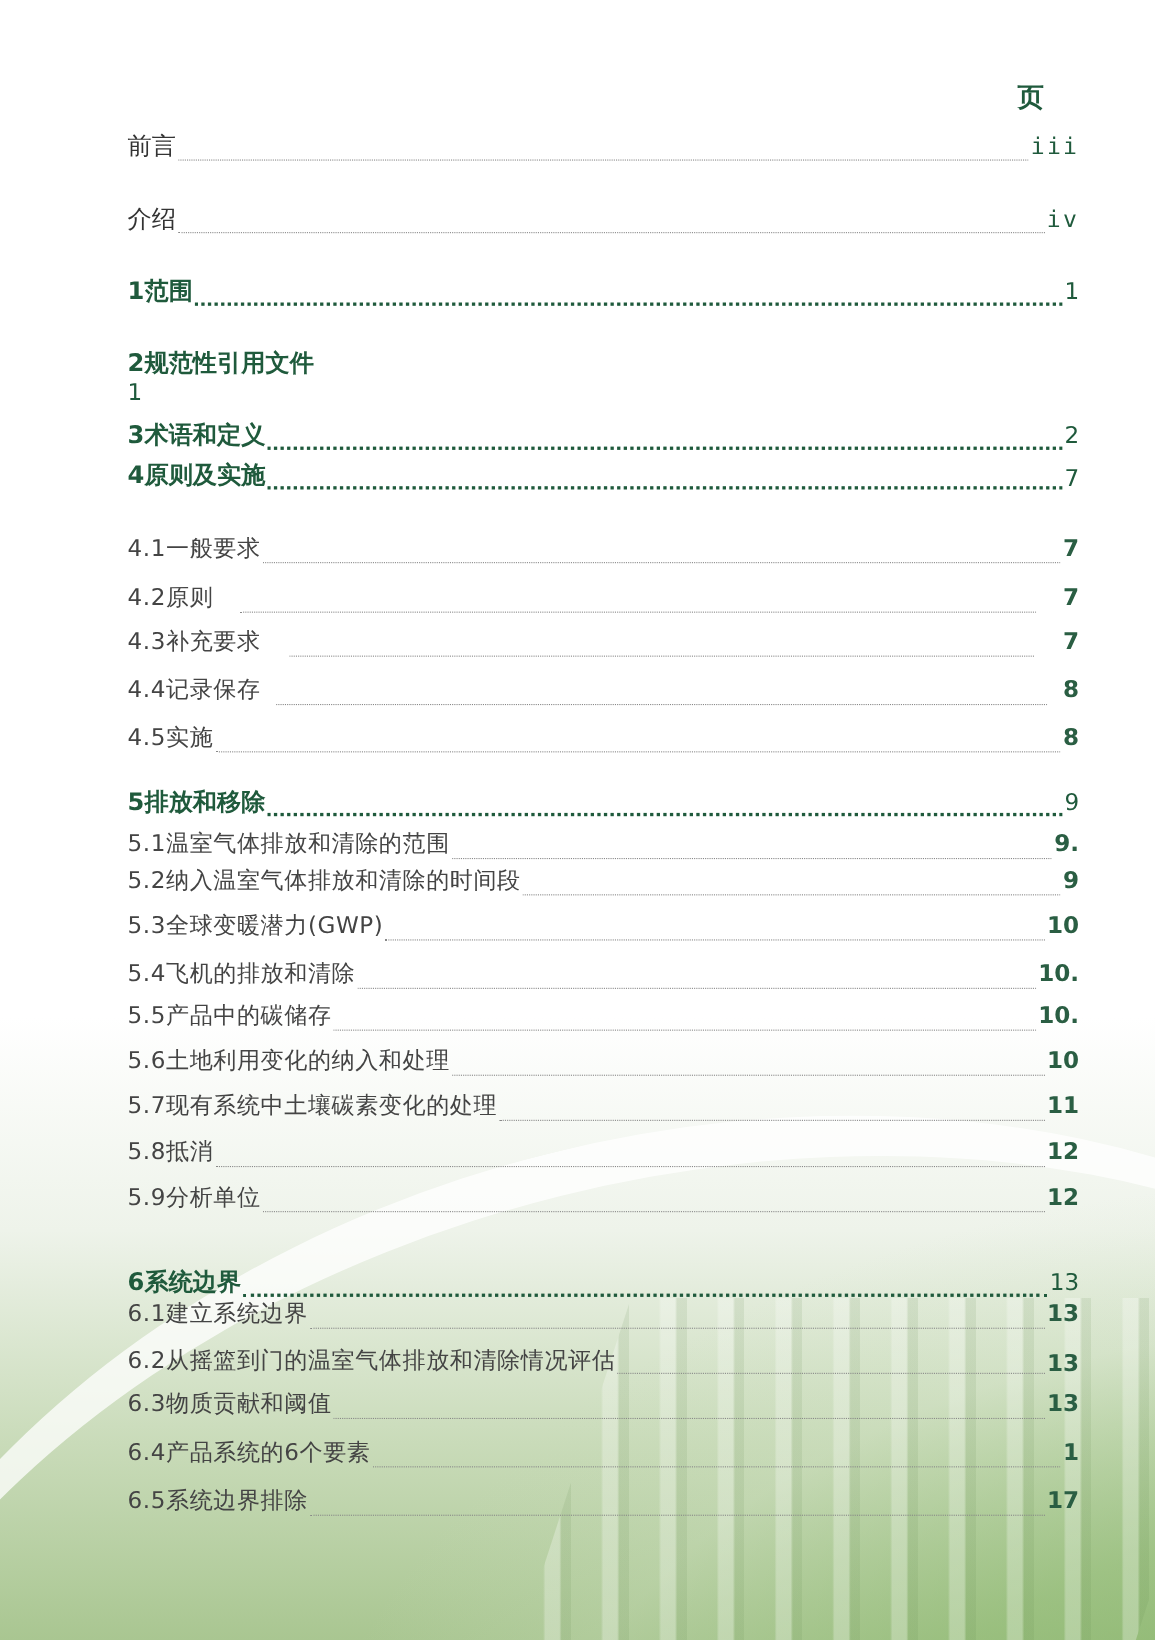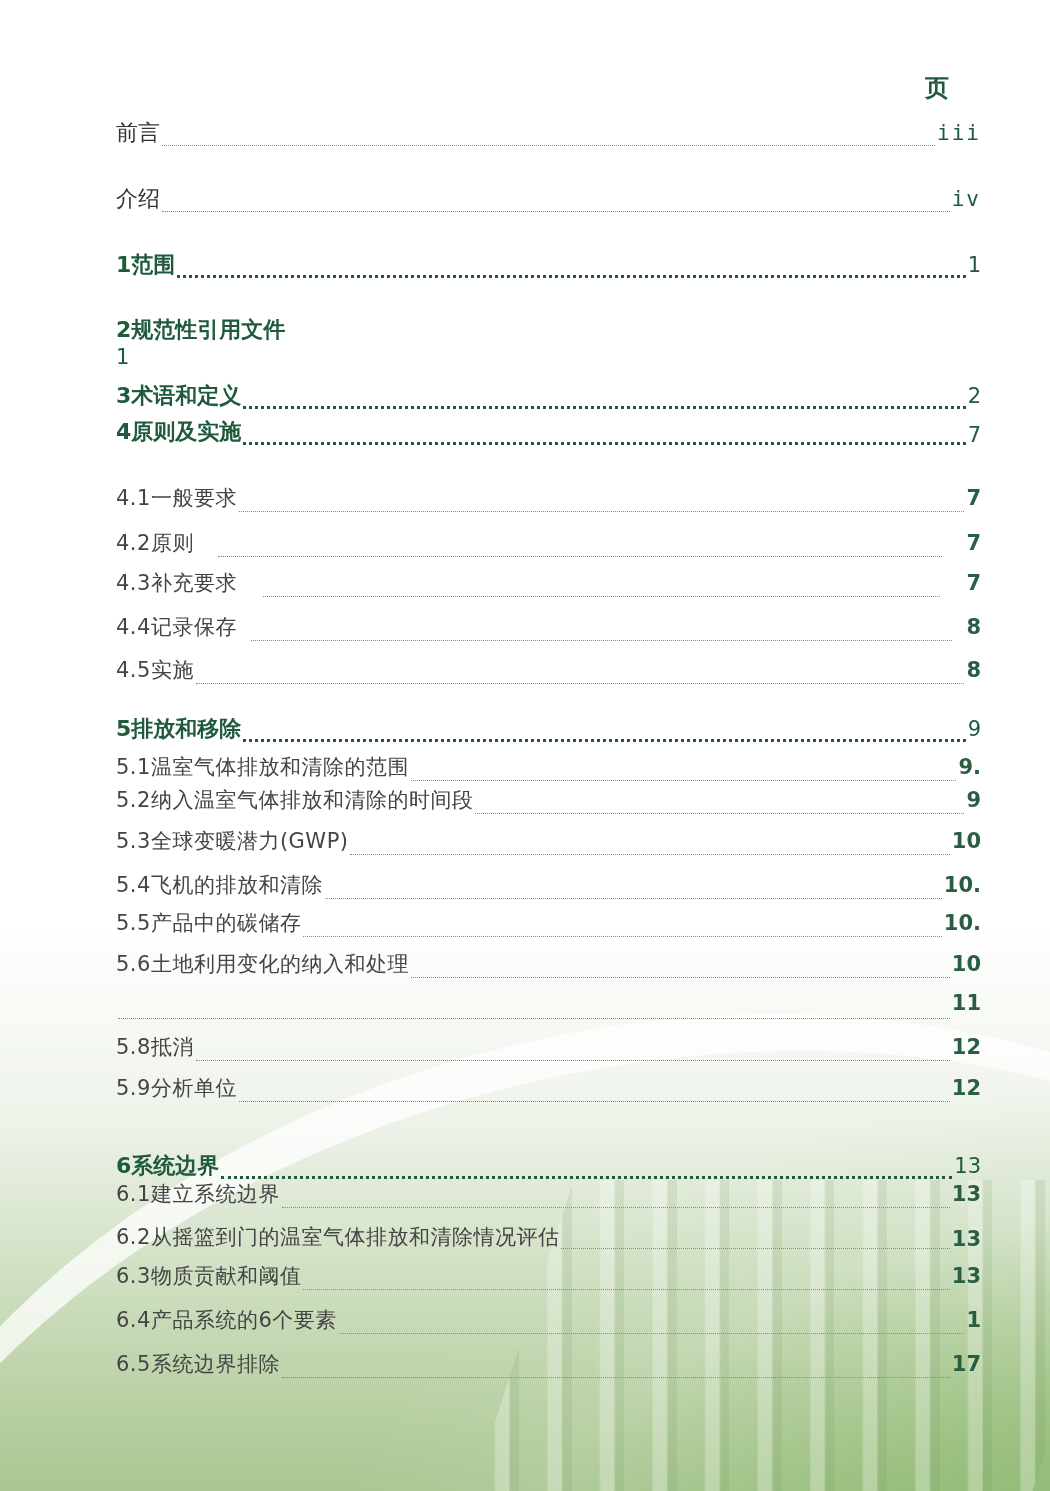--- a/index.html
+++ b/index.html
@@ -151,20 +151,21 @@
       <span class="title">5.5产品中的碳储存</span>
       <span class="leader"></span>
       <span class="num">10.</span>
     </div>
     <div class="row lvl2" style="top: 950px;">
       <span class="title">5.6土地利用变化的纳入和处理</span>
       <span class="leader"></span>
       <span class="num">10</span>
     </div>
     <div class="row lvl2" style="top: 991px;">
+      <span class="title">5.7现有系统中土壤碳素变化的处理</span>
       <span class="leader"></span>
       <span class="num">11</span>
     </div>
     <div class="row lvl2" style="top: 1033px;">
       <span class="title">5.8抵消</span>
       <span class="leader"></span>
       <span class="num">12</span>
     </div>
     <div class="row lvl2" style="top: 1074px;">
       <span class="title">5.9分析单位</span>

